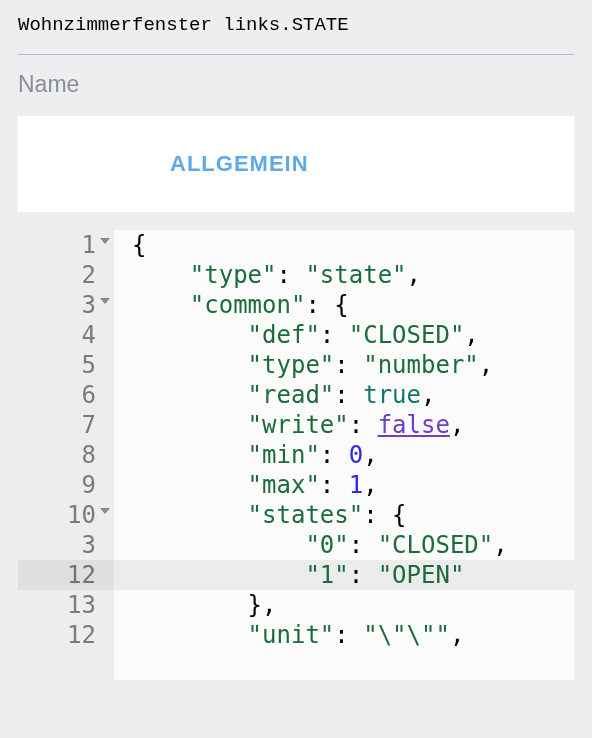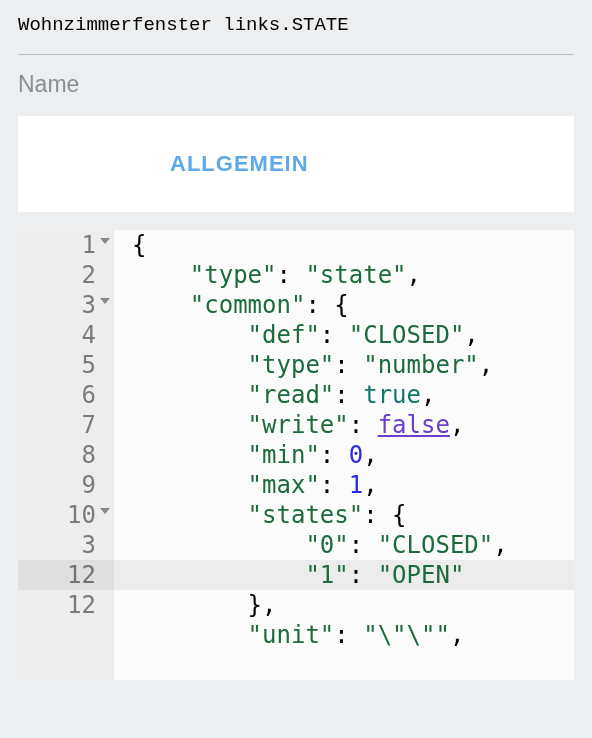--- a/index.html
+++ b/index.html
@@ -124,17 +124,18 @@
         <div class="gline">3<span class="fold"></span></div>
         <div class="gline">4</div>
         <div class="gline">5</div>
         <div class="gline">6</div>
         <div class="gline">7</div>
         <div class="gline">8</div>
         <div class="gline">9</div>
         <div class="gline">10<span class="fold"></span></div>
         <div class="gline">3</div>
         <div class="gline">12</div>
+        <div class="gline">13</div>
         <div class="gline">12</div>
       </div>
     <div class="code" id="code"><div class="cline"><span></span><span class="tok-brace">{</span></div><div class="cline"><span>    </span><span class="tok-key">"type"</span><span class="tok-colon">: </span><span class="tok-str">"state"</span><span class="tok-comma">,</span></div><div class="cline"><span>    </span><span class="tok-key">"common"</span><span class="tok-colon">: </span><span class="tok-brace">{</span></div><div class="cline"><span>        </span><span class="tok-key">"def"</span><span class="tok-colon">: </span><span class="tok-str">"CLOSED"</span><span class="tok-comma">,</span></div><div class="cline"><span>        </span><span class="tok-key">"type"</span><span class="tok-colon">: </span><span class="tok-str">"number"</span><span class="tok-comma">,</span></div><div class="cline"><span>        </span><span class="tok-key">"read"</span><span class="tok-colon">: </span><span class="tok-true">true</span><span class="tok-comma">,</span></div><div class="cline"><span>        </span><span class="tok-key">"write"</span><span class="tok-colon">: </span><span class="tok-false">false</span><span class="tok-comma">,</span></div><div class="cline"><span>        </span><span class="tok-key">"min"</span><span class="tok-colon">: </span><span class="tok-num">0</span><span class="tok-comma">,</span></div><div class="cline"><span>        </span><span class="tok-key">"max"</span><span class="tok-colon">: </span><span class="tok-num">1</span><span class="tok-comma">,</span></div><div class="cline"><span>        </span><span class="tok-key">"states"</span><span class="tok-colon">: </span><span class="tok-brace">{</span></div><div class="cline"><span>            </span><span class="tok-key">"0"</span><span class="tok-colon">: </span><span class="tok-str">"CLOSED"</span><span class="tok-comma">,</span></div><div class="hl-line" style="top: 330px;"></div><div class="cline"><span>            </span><span class="tok-key">"1"</span><span class="tok-colon">: </span><span class="tok-str">"OPEN"</span></div><div class="cline"><span>        </span><span class="tok-brace">}</span><span class="tok-comma">,</span></div><div class="cline"><span>        </span><span class="tok-key">"unit"</span><span class="tok-colon">: </span><span class="tok-str">"\"\""</span><span class="tok-comma">,</span></div></div>
   </div>
 </div>
 
 </body></html>

